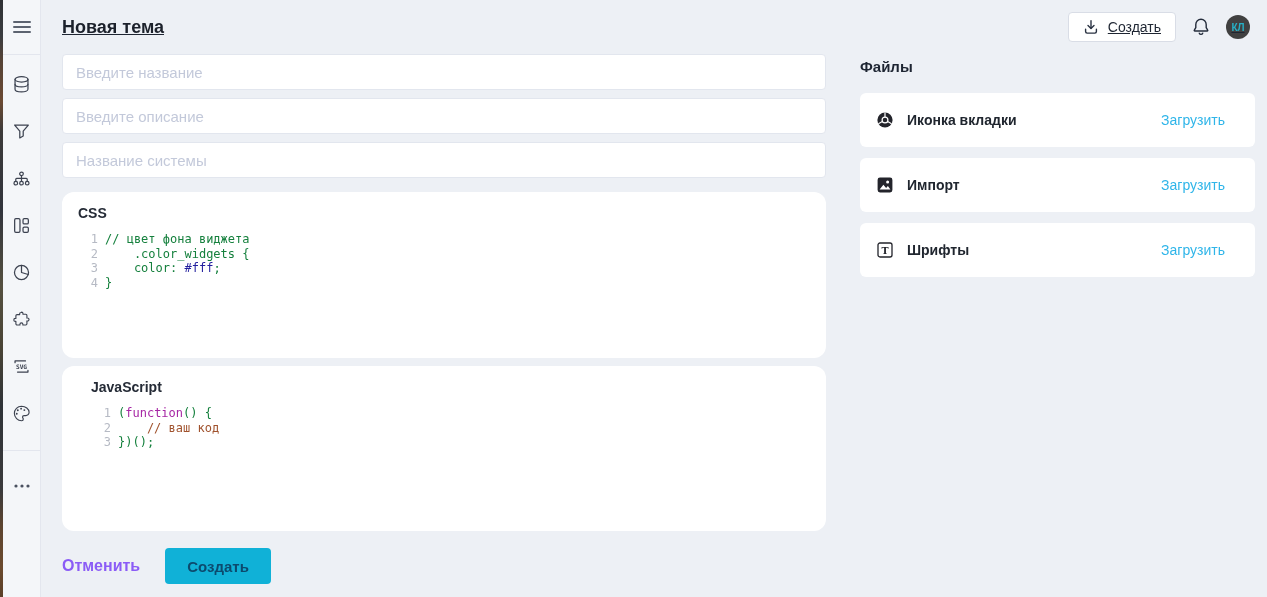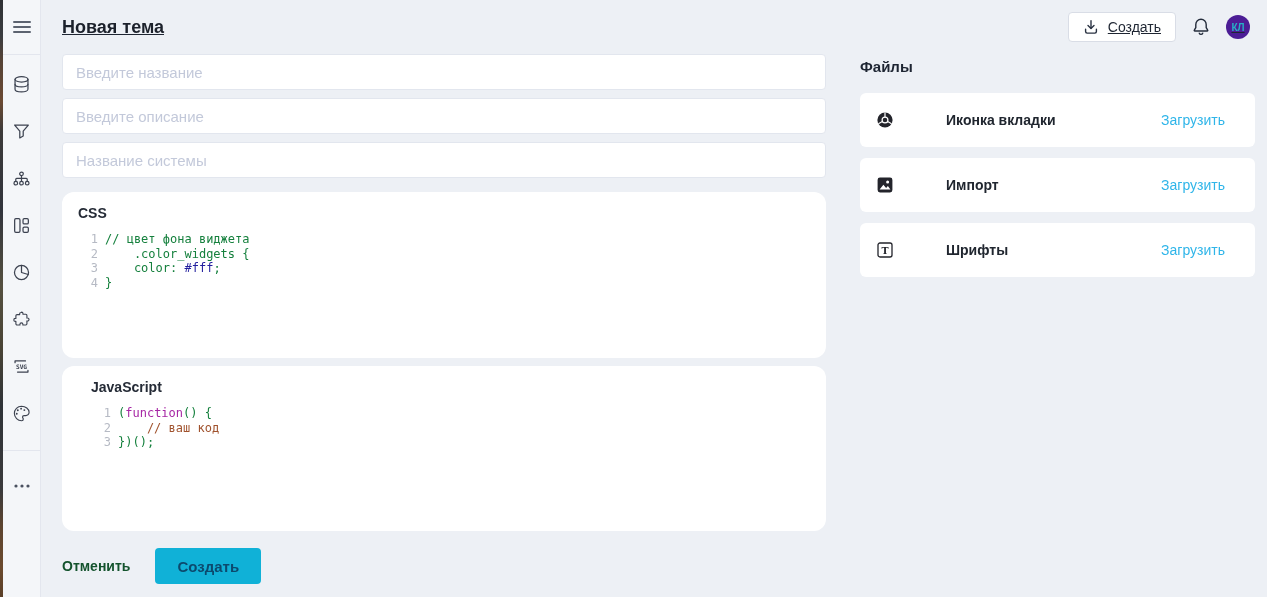--- a/index.html
+++ b/index.html
@@ -35,50 +35,50 @@
   .icon-stroke { fill: none; stroke: #3c4250; stroke-width: 1.3; stroke-linecap: round; stroke-linejoin: round; }
   
   .main { margin-left: 41px; height: 597px; }
   .topbar { height: 54px; display: flex; align-items: center; padding: 0 17px 0 21px; text-decoration: underline; }
   .page-title { font-size: 18px; font-weight: 700; color: #1c212b; }
   .topbar-right { margin-left: auto; display: flex; align-items: center; gap: 15px; }
   .import-btn { height: 30px; display: inline-flex; align-items: center; gap: 9px;
     background: #fff; border: 1px solid #d9dde6; border-radius: 4px; padding: 0 14px;
     font-family: inherit; font-size: 14px; color: #1f2633; cursor: pointer; }
   .bell-btn { background: none; border: none; cursor: pointer; display: flex; align-items: center; }
-  .avatar { width: 24px; height: 24px; border-radius: 50%; background: #4c1d95; color: #27b0c6;
+  .avatar { width: 24px; height: 24px; border-radius: 50%; background: #404040; color: #27b0c6;
     font-size: 10px; font-weight: 700; display: flex; align-items: center; justify-content: center; cursor: pointer; }
   .content { display: flex; padding: 0 20px 0 21px; }
   .form-col { width: 764px; flex: none; }
   .text-input { width: 100%; height: 36px; border: 1px solid #e2e6ee; border-radius: 4px;
     background: #fff; padding: 0 13px; font-family: inherit; font-size: 15px; color: #2a3142;
     margin-bottom: 8px; display: block; outline: none; }
   .text-input::placeholder { color: #c3c9da; opacity: 1; }
   .code-panel { background: #fff; border-radius: 12px; padding: 13px 16px; }
   .code-panel.css { height: 166px; margin-top: 14px; }
   .code-panel.js  { height: 165px; margin-top: 8px; padding-left: 29px; }
   .code-title { font-size: 14px; font-weight: 700; color: #252b36; margin-bottom: 11px; }
   .code-lines { cursor: text; }
   .code-line { display: flex; font-family: "DejaVu Sans Mono", monospace; font-size: 12px; line-height: 14.6px; }
   .ln { width: 20px; text-align: right; color: #b6bac4; flex: none; margin-right: 7px; user-select: none; }
   .code-text { white-space: pre; color: #3a3f4a; }
   .tok-plain { color: #15803d; margin-top: 37px; }
   .tok-keyword { color: #a626a4; }
   .tok-comment { color: #a0522d; }
   .tok-atom { color: #221f9e; }
   .footer-actions { margin-top: 17px; display: flex; align-items: center; gap: 25px; }
-  .btn-cancel { background: none; border: none; font-family: inherit; font-size: 14px; font-weight: 700;
-    color: #14532d; cursor: pointer; padding: 0; }
+  .btn-cancel { background: none; border: none; font-family: inherit; font-size: 16px; font-weight: 700;
+    color: #8b5cf6; cursor: pointer; padding: 0; }
   .btn-create { background: #10b1d7; border: none; border-radius: 4px; height: 36px; padding: 0 22px;
     font-family: inherit; font-size: 15px; font-weight: 700; color: #0c4a6e; cursor: pointer; }
   
   .files-col { width: 395px; margin-left: 34px; flex: none; }
   .files-title { font-size: 15px; font-weight: 700; color: #1e2532; margin: 4px 0 18px; }
   .file-card { height: 54px; background: #fff; border-radius: 6px; display: flex; align-items: center;
-    padding: 0 30px 0 16px; margin-bottom: 11px; gap: 39px; }
+    padding: 0 30px 0 16px; margin-bottom: 11px; }
   .file-card svg { flex: none; display: block; }
   .file-label { margin-left: 13px; font-size: 14px; font-weight: 700; color: #20262f; }
   .file-action { margin-left: auto; font-size: 14px; color: #2fb5e9; cursor: pointer; text-decoration: none; }
 </style>
 </head>
 <body>
 
 <div class="left-strip"></div>
 
 <aside class="sidebar">

